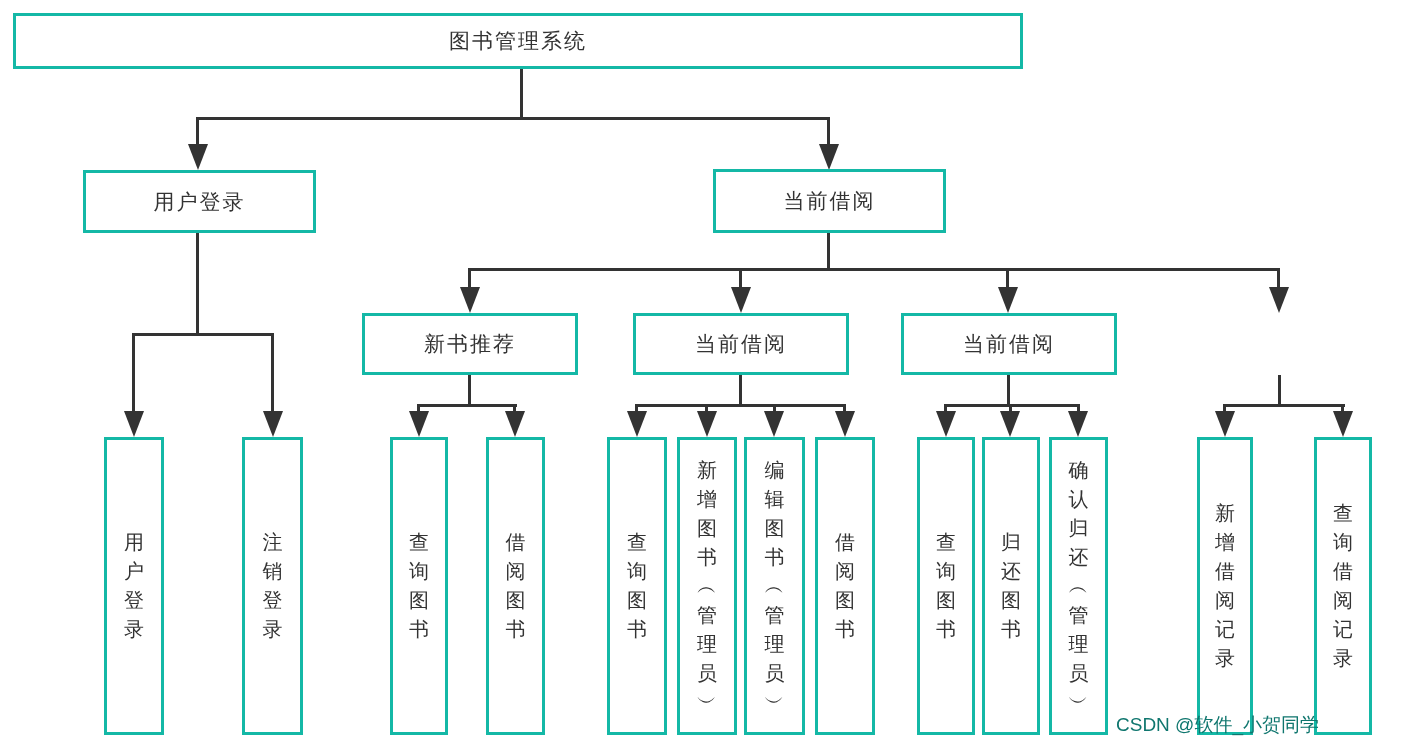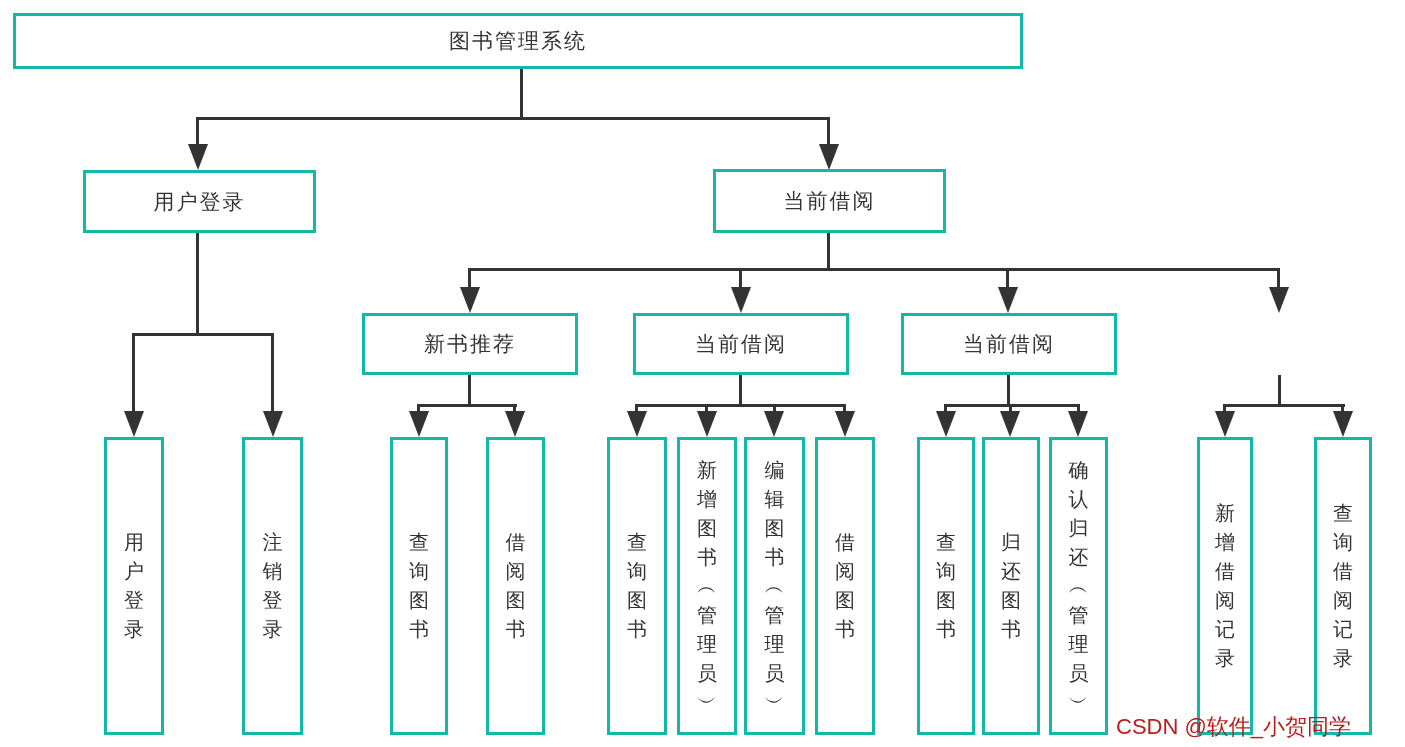--- a/index.html
+++ b/index.html
@@ -46,22 +46,22 @@
     position: absolute;
     width: 0; height: 0;
     border-left: 10px solid transparent;
     border-right: 10px solid transparent;
     border-top: 26px solid #333333;
   }
   .watermark {
     position: absolute;
     left: 1116px;
     top: 712px;
-    font-size: 22px;
-    color: #b91c1c;
+    font-size: 19px;
+    color: #0f766e;
     z-index: 5;
     white-space: nowrap;
   }
 </style>
 </head>
 <body>
 
 <div class="canvas">
 
   <div class="box" style="left:13px; top:13px; width:1010px; height:56px;">图书管理系统</div>

